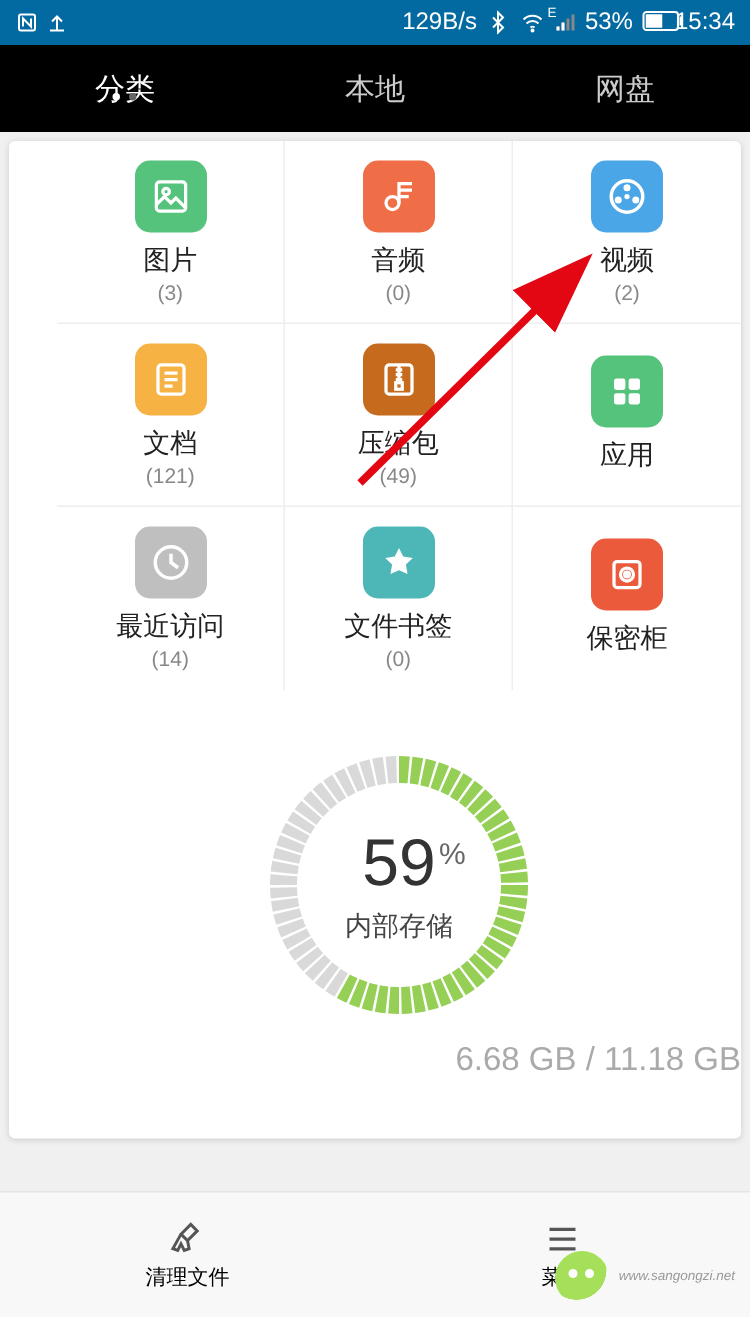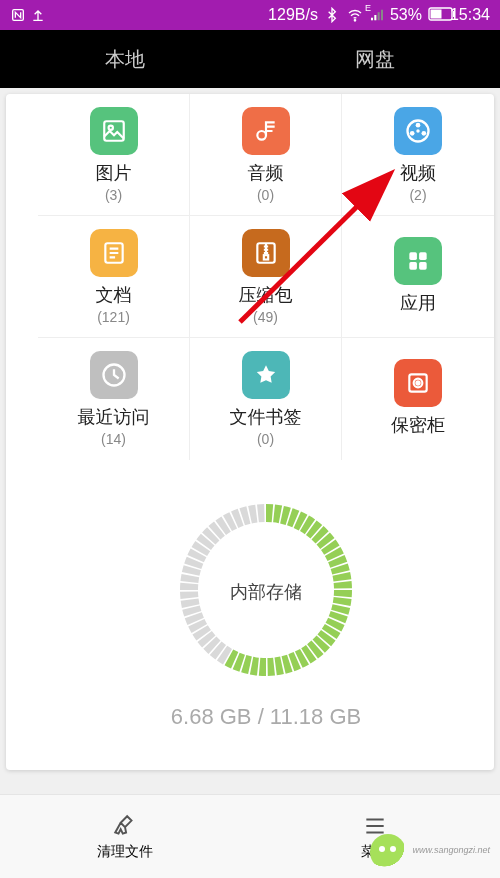--- a/index.html
+++ b/index.html
@@ -1,19 +1,19 @@
 <!DOCTYPE html>
 <html><head>
 <meta charset="utf-8">
 <style>
 * { margin: 0; padding: 0; box-sizing: border-box; font-family: -apple-system, "Helvetica Neue", Arial, sans-serif; }
 body { width: 500px; height: 878px; background: #f0f0f0; position: relative; overflow: hidden; }
 
 
-.status-bar { height: 30px; background: #a21caf; color: #fff; display: flex; align-items: center; justify-content: flex-end; font-size: 16px; padding: 0 10px; gap: 6px; }
+.status-bar { height: 30px; background: #0369a1; color: #fff; display: flex; align-items: center; justify-content: flex-end; font-size: 16px; padding: 0 10px; gap: 6px; }
 .status-bar .left-icons { position: absolute; left: 10px; display: flex; gap: 4px; align-items: center; }
 .status-bar .icon { width: 16px; height: 16px; display: inline-block; }
 
 
 .tab-bar { height: 58px; background: #000; display: flex; align-items: center; position: relative; }
 .tab { flex: 1; text-align: center; color: #ccc; font-size: 20px; position: relative; }
 .tab.active { color: #fff; }
 
 
 .content { background: #fff; margin: 6px; border-radius: 4px; box-shadow: 0 1px 4px rgba(0,0,0,0.15); padding-left: 32px; }
@@ -36,21 +36,21 @@
 .icon-bookmark { background: #4db7b7; }
 .icon-safe { background: #eb5a3a; }
 
 
 .storage { text-align: center; padding: 40px 0 40px; }
 .ring-wrap { width: 180px; height: 180px; margin: 0 auto; position: relative; }
 .ring-label { position: absolute; top: 0; left: 0; width: 100%; height: 100%; display: flex; flex-direction: column; align-items: center; justify-content: center; }
 .ring-pct { font-size: 44px; color: #333; position: relative; }
 .ring-pct .percent { font-size: 20px; color: #666; position: absolute; top: 8px; right: -20px; }
 .ring-sub { font-size: 18px; color: #444; margin-top: 4px; }
-.storage-text { margin-top: 24px; font-size: 22px; color: #aaa; }
+.storage-text { margin-top: 13px; font-size: 22px; color: #aaa; text-align: right; }
 
 
 .bottom-bar { position: absolute; bottom: 0; left: 0; right: 0; height: 84px; background: #f8f8f8; border-top: 1px solid #e5e5e5; display: flex; align-items: center; }
 .bottom-item { flex: 1; display: flex; flex-direction: column; align-items: center; font-size: 14px; color: #000000; gap: 4px; }
 
 
 .arrow-overlay { position: absolute; pointer-events: none; }
 
 
 .watermark { position: absolute; bottom: 8px; right: 10px; display: flex; align-items: center; gap: 6px; font-size: 20px; font-weight: bold; color: #333; }
@@ -103,20 +103,27 @@
     <svg viewBox="0 0 28 14" width="28" height="14">
         <rect x="1" y="1" width="23" height="12" rx="2" fill="none" stroke="#fff" stroke-width="1.4"></rect>
         <rect x="25" y="4" width="2" height="6" fill="#fff"></rect>
         <rect x="2.5" y="2.5" width="11" height="9" fill="#fff"></rect>
       </svg>
   </span>
   <span>15:34</span>
 </div>
 
 <div class="tab-bar">
+  <div class="tab active">
+    <span>分类</span>
+    <div style="position:absolute;bottom:6px;left:50%;transform:translateX(-50%);display:flex;gap:6px">
+      <span style="width:5px;height:5px;background:#fff;border-radius:50%"></span>
+      <span style="width:5px;height:5px;background:#666;border-radius:50%"></span>
+    </div>
+  </div>
   <div class="tab"><span>本地</span></div>
   <div class="tab"><span>网盘</span></div>
 </div>
 
 <div class="content">
 
   <div class="grid">
 
     <div class="cell">
       <div class="icon-box icon-pic">
@@ -277,20 +284,23 @@
           <path d="M26.089545008944093 32.45476785313819 A86 86 0 0 1 31.128948890132747 27.308698041758625 L43.450796796849154 40.43013333534403 A68 68 0 0 0 39.46615186753719 44.499118767597636 Z" fill="#d9d9d9"></path>
           <path d="M32.45476785313817 26.089545008944114 A86 86 0 0 1 38.004476121835786 21.4984270499191 L48.88726018935853 35.83596557435464 A68 68 0 0 0 44.49911876759762 39.46615186753721 Z" fill="#d9d9d9"></path>
           <path d="M39.4504683028473 20.42453848375453 A86 86 0 0 1 45.449677193910794 16.438673626196433 L54.77416336262714 31.835230309085553 A68 68 0 0 0 50.03060284411182 34.986844382503584 Z" fill="#d9d9d9"></path>
           <path d="M46.999999999999964 15.521815274538298 A86 86 0 0 1 53.38298092540373 12.184873487922331 L61.04700817357504 28.47176043231068 A68 68 0 0 0 55.99999999999997 31.110272542658194 Z" fill="#d9d9d9"></path>
           <path d="M55.02064869548119 11.435090642736313 A86 86 0 0 1 61.71746838048186 8.783632159576626 L67.63706802177636 25.78240682385129 A68 68 0 0 0 62.34190827084559 27.878908880303136 Z" fill="#d9d9d9"></path>
           <path d="M63.42453848375451 8.209139598616801 A86 86 0 0 1 70.3618251704836 6.272214352908222 L74.4721408324754 23.796634604625098 A68 68 0 0 0 68.98684438250356 25.328156891929567 Z" fill="#d9d9d9"></path>
           <path d="M72.11959458967266 5.879306336892725 A86 86 0 0 1 79.22134191346989 4.678135686954903 L81.47734011762735 22.5362003106155 A68 68 0 0 0 75.86200502439233 23.485963150101227 Z" fill="#d9d9d9"></path>
           <path d="M81.01055215898181 4.471116998328483 A86 86 0 0 1 88.19895189003132 4.0188612211632915 L88.57591544793175 22.014913523710504 A68 68 0 0 0 82.89206449779957 22.372511114957405 Z" fill="#d9d9d9"></path>
         </svg>
       <div class="ring-label">
+        <div class="ring-pct">
+          <span>59</span><span class="percent">%</span>
+        </div>
         <div class="ring-sub">内部存储</div>
       </div>
     </div>
     <div class="storage-text">6.68 GB / 11.18 GB</div>
   </div>
 
 </div>
 
 <svg class="arrow-overlay" style="left:0;top:0" width="500" height="878">
   <defs>

